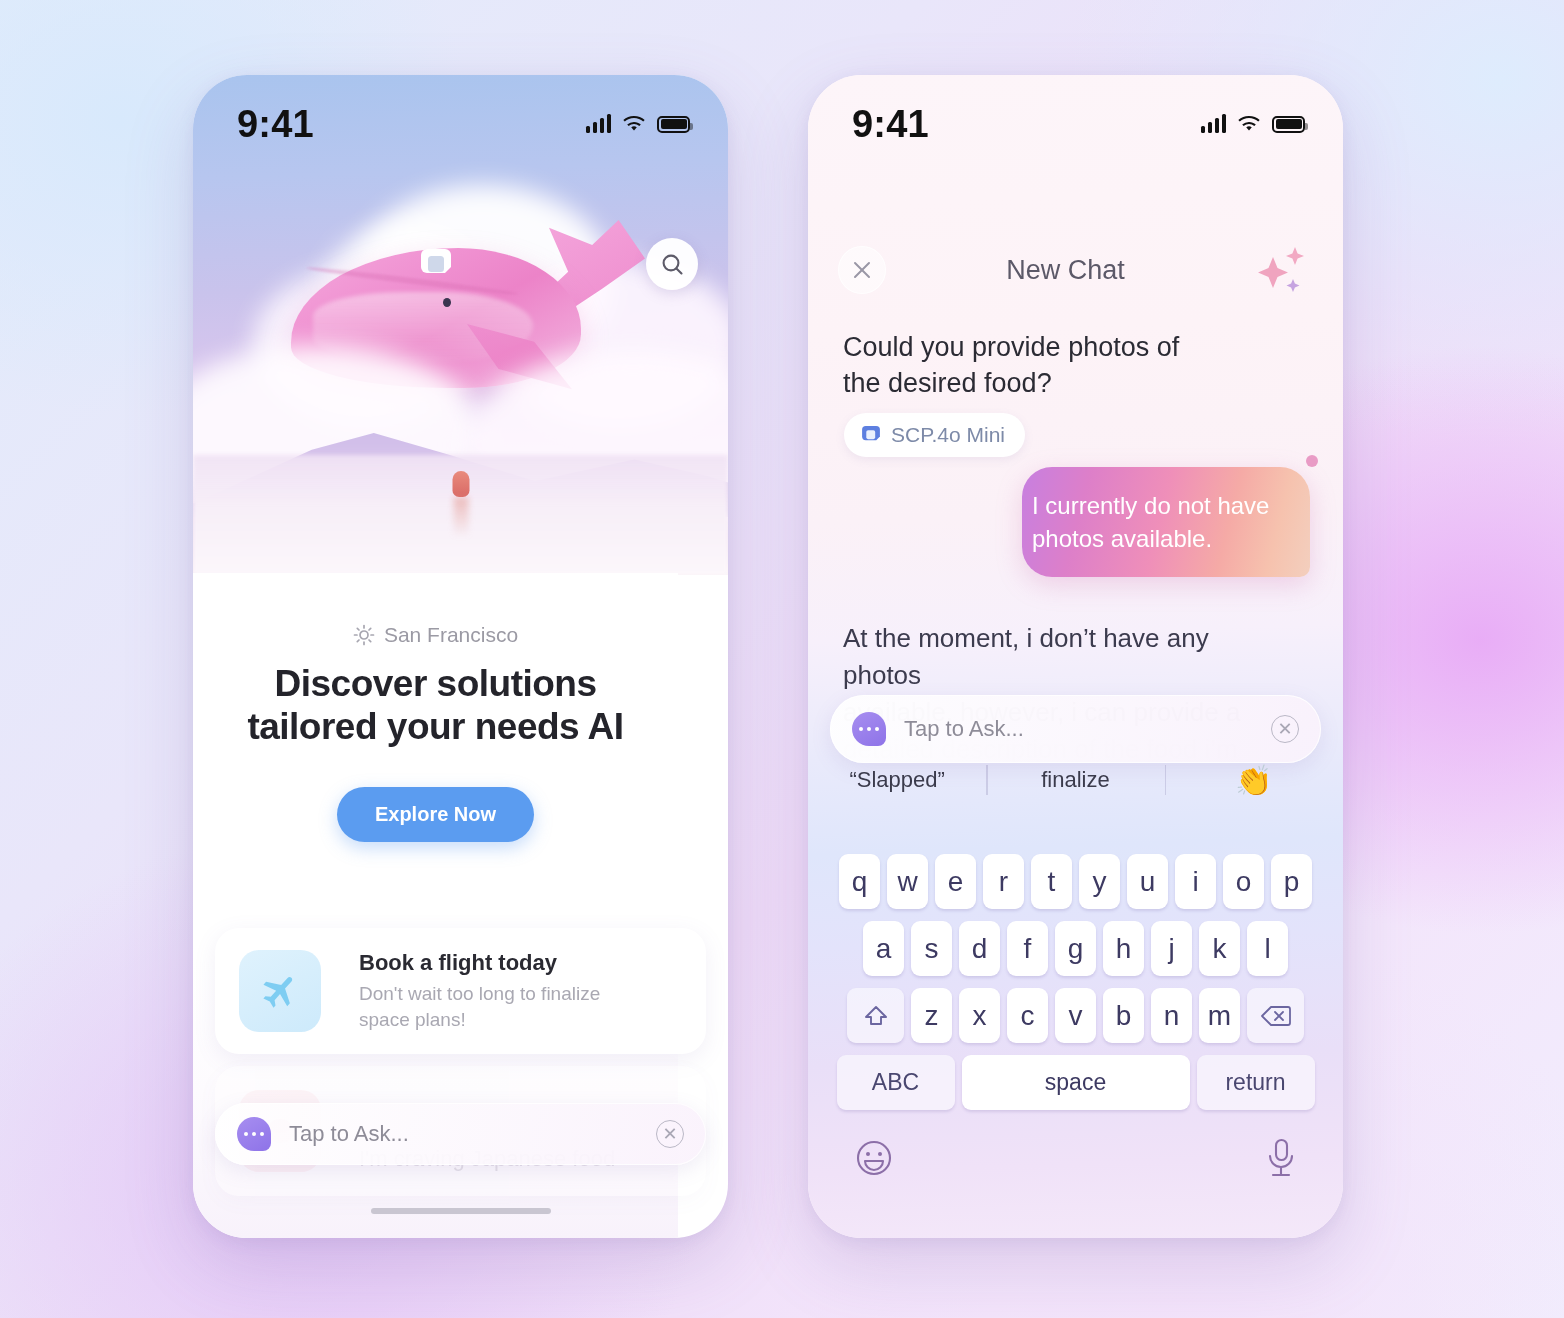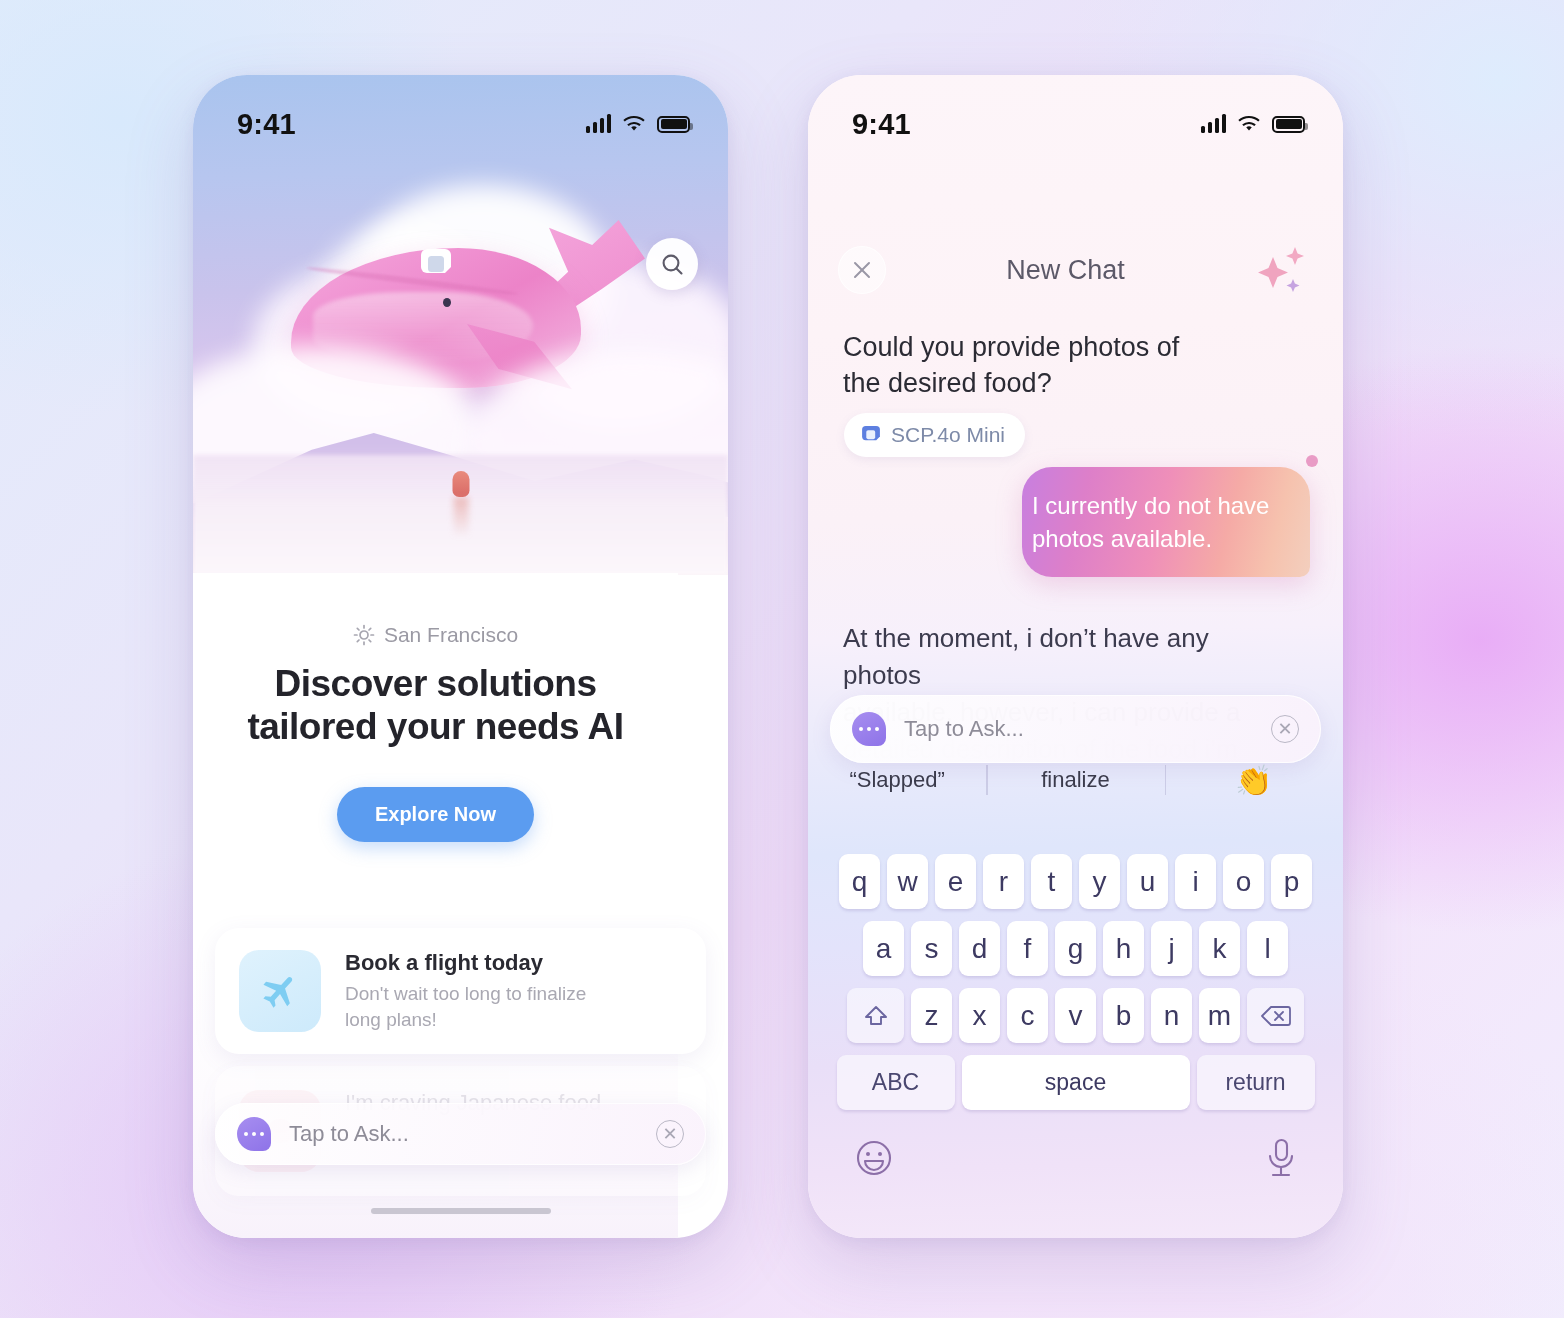--- a/index.html
+++ b/index.html
@@ -21,21 +21,21 @@
     overflow:hidden;
     box-shadow:0 26px 70px rgba(120,95,170,.20), 0 4px 16px rgba(120,95,170,.10);
   }
   #phone-left { left:193px; top:75px; background:#fff; }
   #phone-right { left:808px; top:75px; background:#fdf7fb; }
 
   
   .statusbar { position:absolute; top:0; left:0; right:0; height:72px;
     display:flex; align-items:center; justify-content:space-between;
     padding:26px 38px 0 44px; z-index:20; }
-  .st-time { font-size:29px; font-weight:700; color:#111; letter-spacing:.2px; }
+  .st-time { font-size:38px; font-weight:700; color:#111; letter-spacing:.2px; }
   .st-right { display:flex; align-items:center; gap:11px; }
   .bars { display:flex; align-items:flex-end; gap:2.5px; height:18px; }
   .bars i { width:4.5px; background:#111; border-radius:1.5px; display:block; }
   .bars i:nth-child(1){height:7px}.bars i:nth-child(2){height:11px}
   .bars i:nth-child(3){height:15px}.bars i:nth-child(4){height:19px}
   .batt { width:33px; height:17px; border:2px solid #111; border-radius:5px; position:relative; padding:1.5px; }
   .batt::after { content:""; position:absolute; right:-5px; top:5px; width:3px; height:7px;
     background:rgba(17,17,17,.45); border-radius:0 2px 2px 0; }
   .batt span { display:block; width:100%; height:100%; background:#111; border-radius:2px; }
 
@@ -91,21 +91,21 @@
   .loc { display:flex; align-items:center; justify-content:center; gap:9px;
     margin-top:50px; color:#9b9aa4; font-size:21px; }
   .headline { text-align:center; margin-top:16px; font-size:37px; line-height:1.16;
     font-weight:700; color:#24242b; letter-spacing:-.5px; }
   .cta-wrap { display:flex; justify-content:center; margin-top:38px; }
   .cta { background:#5b9cf0; color:#fff; border:none; font-size:20px; font-weight:600;
     padding:16px 38px; border-radius:30px; cursor:pointer;
     box-shadow:0 6px 18px rgba(91,156,240,.35); font-family:inherit; }
 
   .cards { position:absolute; top:355px; left:22px; width:491px; }
-  .card { display:flex; align-items:flex-start; gap:24px; background:#fff;
+  .card { display:flex; align-items:flex-end; gap:38px; background:#fff;
     border-radius:24px; padding:22px 24px; box-shadow:0 6px 22px rgba(130,110,175,.10); }
   .card.faded { margin-top:12px; opacity:.36; filter:blur(.4px); padding:24px; }
   .card-ico { width:82px; height:82px; border-radius:20px; flex:0 0 82px;
     display:flex; align-items:center; justify-content:center;
     background:linear-gradient(150deg,#dff2fd,#cdeafb); }
   .card.faded .card-ico { background:linear-gradient(150deg,#fde9ec,#fbdfe5); }
   .card-title { font-size:22px; font-weight:700; color:#2a2a32; }
   .card-sub { font-size:19px; color:#a9a8b2; line-height:1.35; margin-top:5px; }
   .card.faded .card-title { font-size:22px; font-weight:400; color:#b9b6c2; }
 
@@ -273,21 +273,21 @@
       <div class="card">
         <div class="card-ico">
           <svg width="44" height="44" viewBox="0 0 44 44">
             <path d="M21.5 4.5c1.5 0 2.6 1.2 2.6 2.7v9.6l13.4 7.7v3.9l-13.4-4.1v8.1l4.2 3.3v3l-6.8-2-6.8 2v-3l4.2-3.3v-8.1l-13.4 4.1v-3.9l13.4-7.7V7.2c0-1.5 1.1-2.7 2.6-2.7Z" fill="#7ecdf2" transform="rotate(42 22 22)"></path>
           </svg>
         </div>
         <div>
           <div class="card-title">Book a flight today</div>
           <div class="card-sub">
             <div>Don't wait too long to finalize</div>
-            <div>long plans!</div>
+            <div>space plans!</div>
           </div>
         </div>
       </div>
 
       <div class="card faded">
         <div class="card-ico">
           <svg width="40" height="40" viewBox="0 0 40 40">
             <ellipse cx="20" cy="22" rx="14" ry="10" fill="#f4b9c6"></ellipse>
             <ellipse cx="20" cy="15" rx="11" ry="7" fill="#f09aae"></ellipse>
           </svg>

